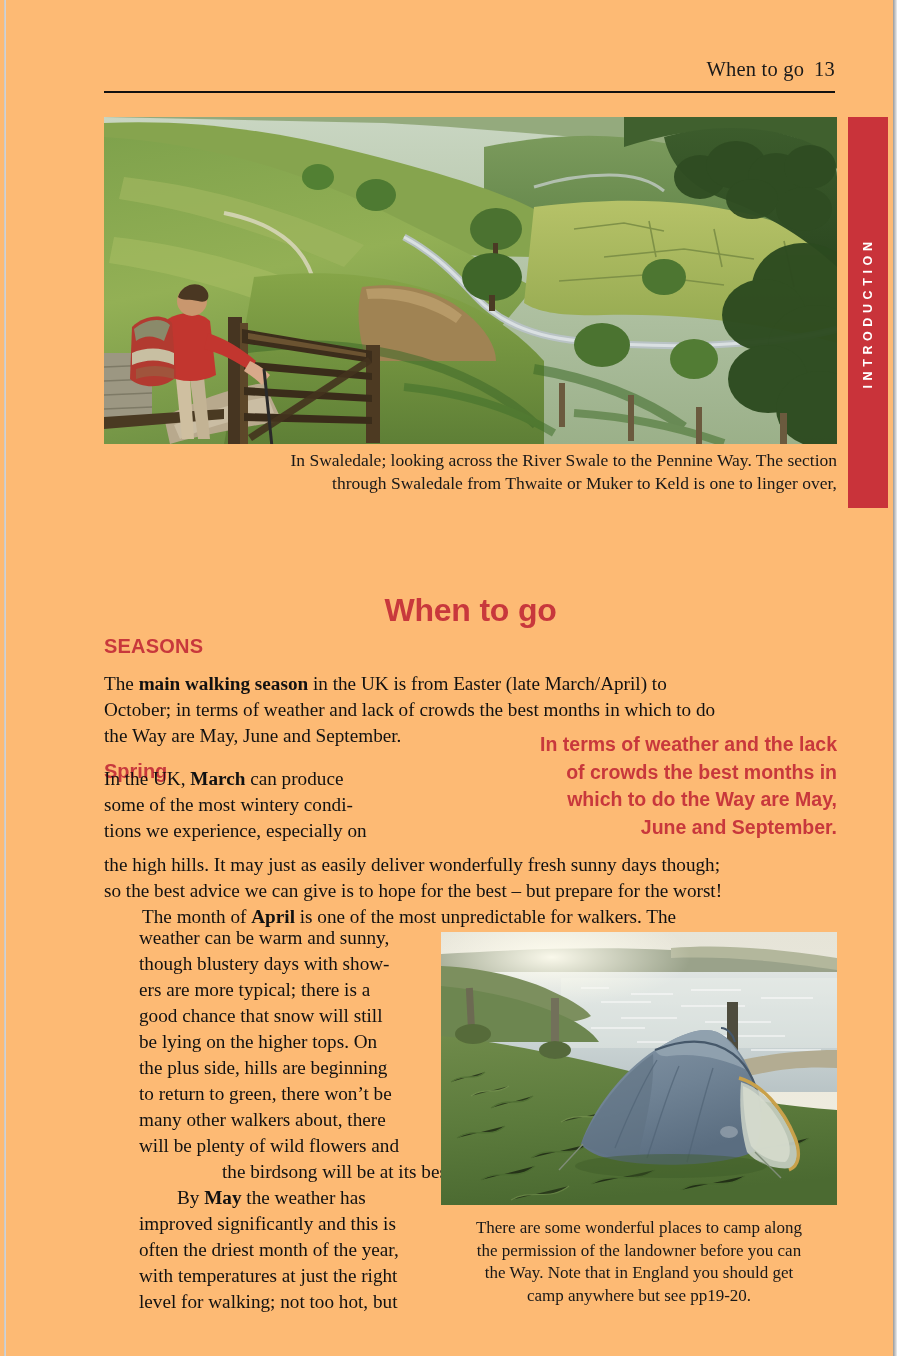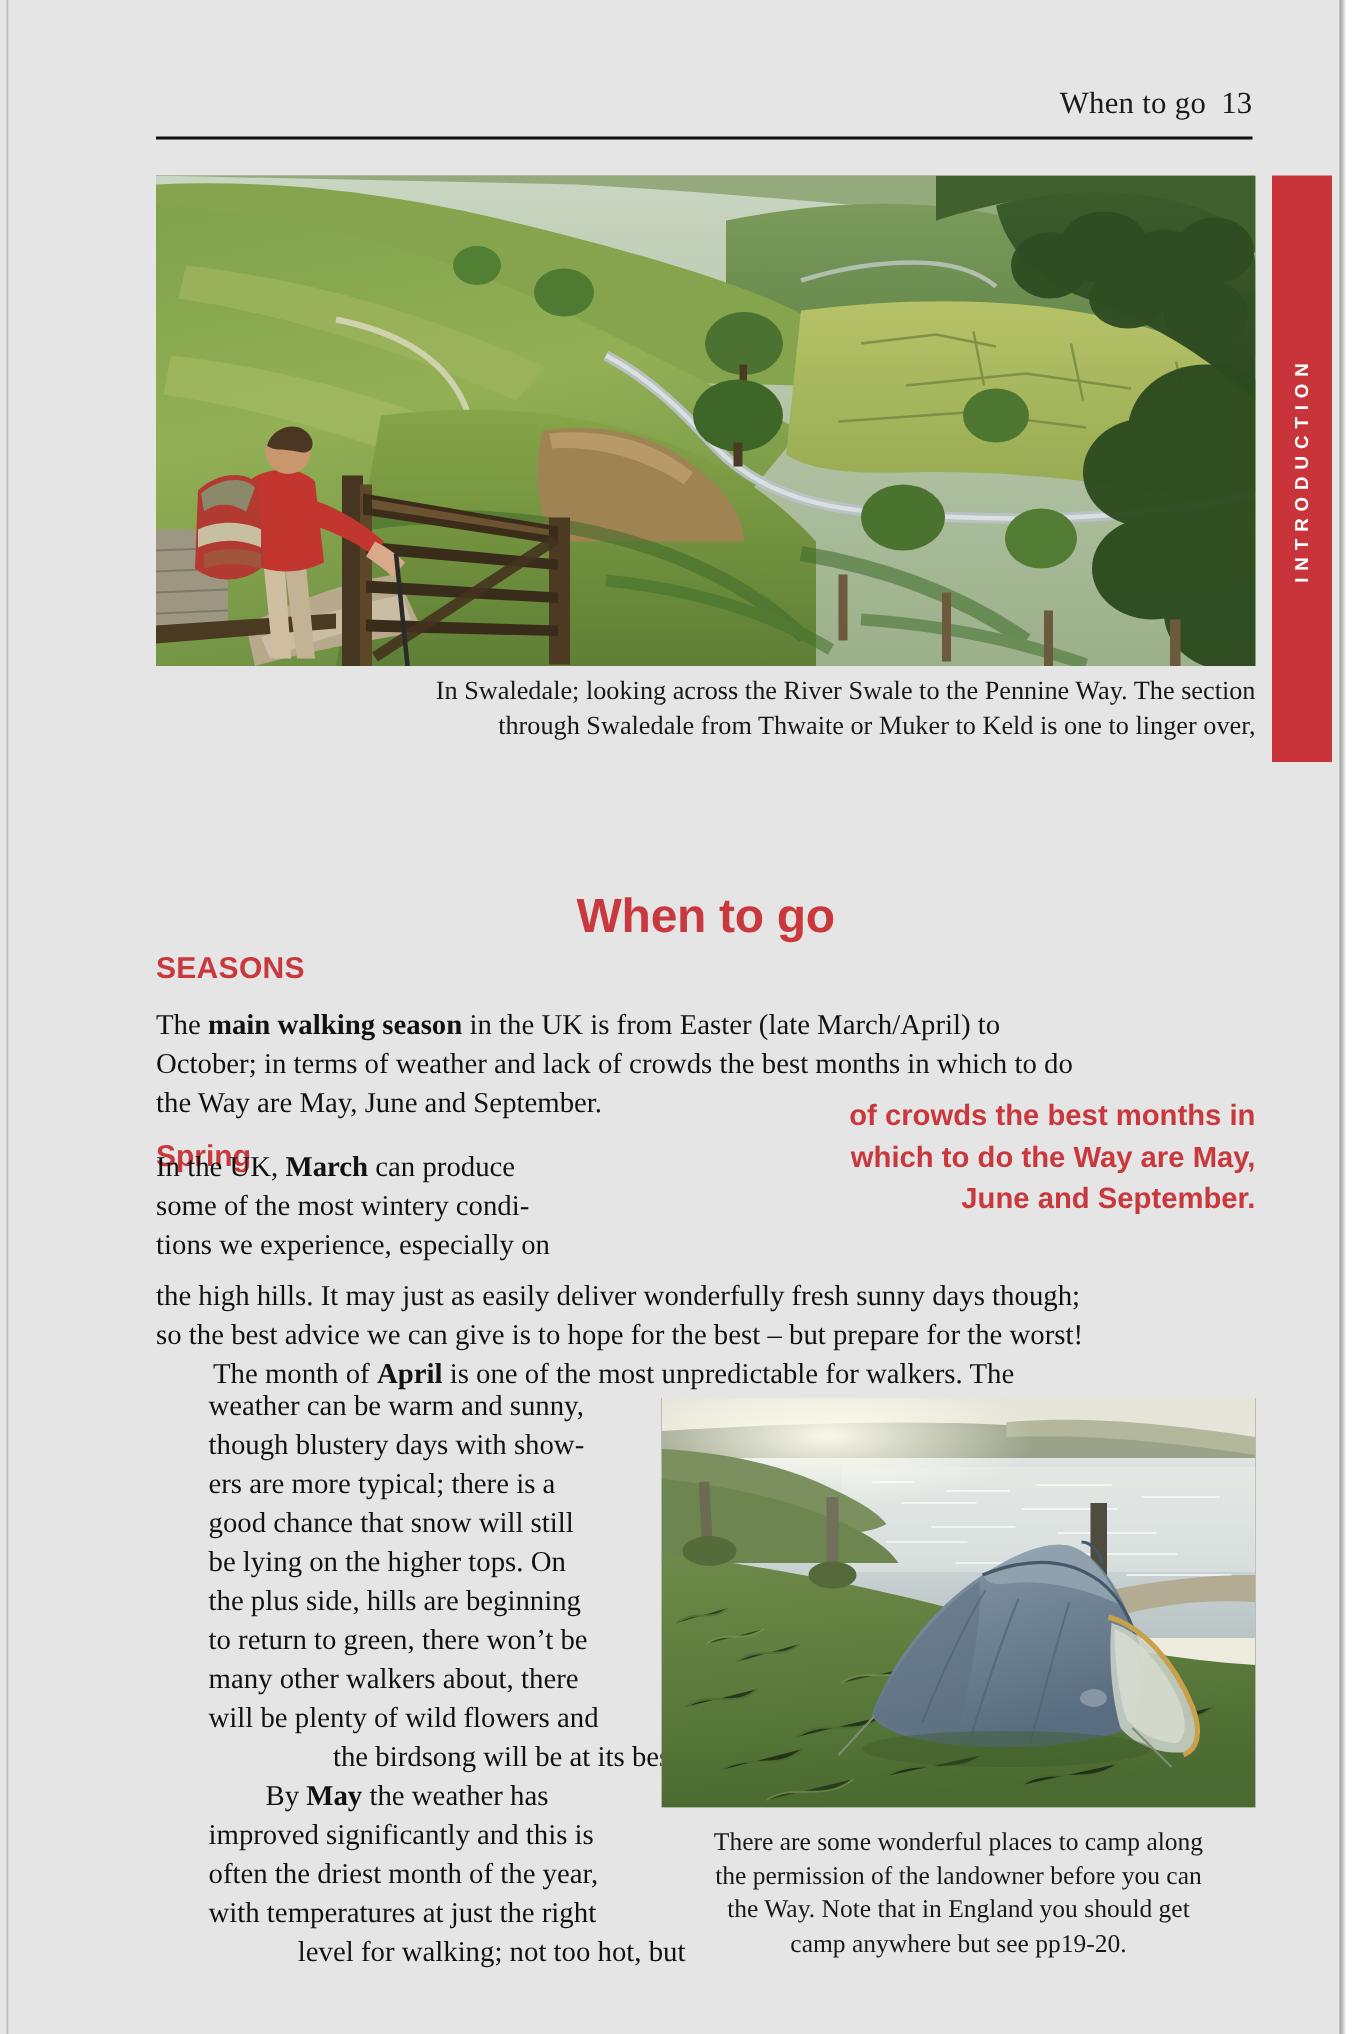--- a/index.html
+++ b/index.html
@@ -13,21 +13,21 @@
     position: relative;
     font-family: "Liberation Serif", "DejaVu Serif", serif;
     overflow: hidden;
   }
 
   
   #page {
     position: absolute;
     left: 0; top: 0;
     width: 912px; height: 1356px;
-    background: #e5e5e5;
+    background: #fdba74;
   }
   .page-edge-left {
     position: absolute;
     left: 4px; top: 0;
     width: 2px; height: 1356px;
     background: linear-gradient(to right, #d8d8d8, #bdbdbd, #e8e8e8);
   }
   .page-edge-right {
     position: absolute;
     left: 893px; top: 0;
@@ -403,20 +403,21 @@
 
   <h3 id="spring-head">Spring</h3>
 
   <div id="spring-col" class="bodytext">
     <span class="line"><span>In the UK, </span><b>March</b><span> can produce</span></span>
     <span class="line">some of the most wintery condi-</span>
     <span class="line">tions we experience, especially on</span>
   </div>
 
   <div id="pullquote">
+    <span class="line">In terms of weather and the lack</span>
     <span class="line">of crowds the best months in</span>
     <span class="line">which to do the Way are May,</span>
     <span class="line">June and September.</span>
   </div>
 
   <div id="april-para" class="bodytext">
     <span class="line">the high hills. It may just as easily deliver wonderfully fresh sunny days though;</span>
     <span class="line">so the best advice we can give is to hope for the best – but prepare for the worst!</span>
     <span class="line indent"><span>The month of </span><b>April</b><span> is one of the most unpredictable for walkers. The</span></span>
   </div>
@@ -429,21 +430,21 @@
     <span class="line">be lying on the higher tops. On</span>
     <span class="line">the plus side, hills are beginning</span>
     <span class="line">to return to green, there won’t be</span>
     <span class="line">many other walkers about, there</span>
     <span class="line">will be plenty of wild flowers and</span>
     <span class="line" style="text-align:right">the birdsong will be at its best.</span>
     <span class="line indent"><span>By </span><b>May</b><span> the weather has</span></span>
     <span class="line">improved significantly and this is</span>
     <span class="line">often the driest month of the year,</span>
     <span class="line">with temperatures at just the right</span>
-    <span class="line" style="text-align:right">level for walking; not too hot, but</span>
+    <span class="line" style="text-align:left">level for walking; not too hot, but</span>
   </div>
 
   <div id="photo-tent">
     <svg viewBox="0 0 396 273" preserveAspectRatio="none">
       <defs>
         <linearGradient id="tsky" x1="0" y1="0" x2="0" y2="1">
           <stop offset="0" stop-color="#e6e4d8"></stop>
             <stop offset="1" stop-color="#f2efe2"></stop>
         </linearGradient>
         <linearGradient id="water" x1="0" y1="0" x2="0" y2="1">

